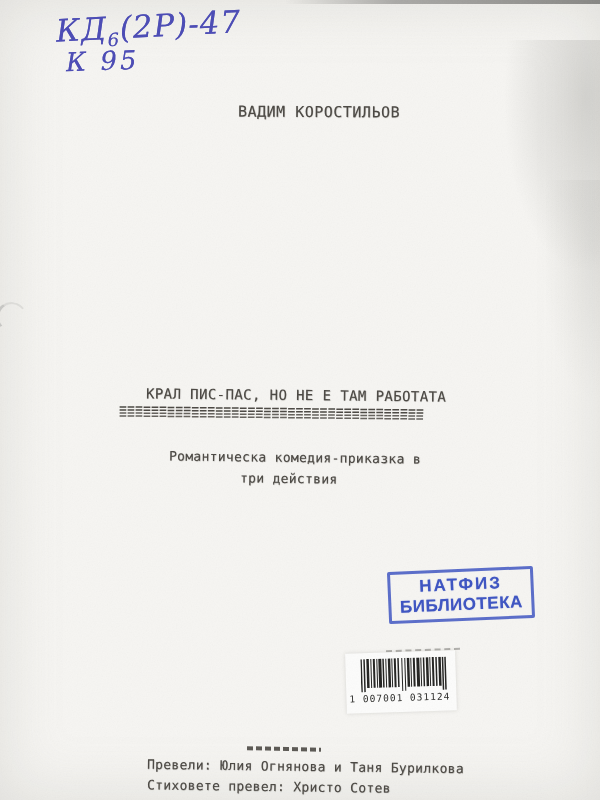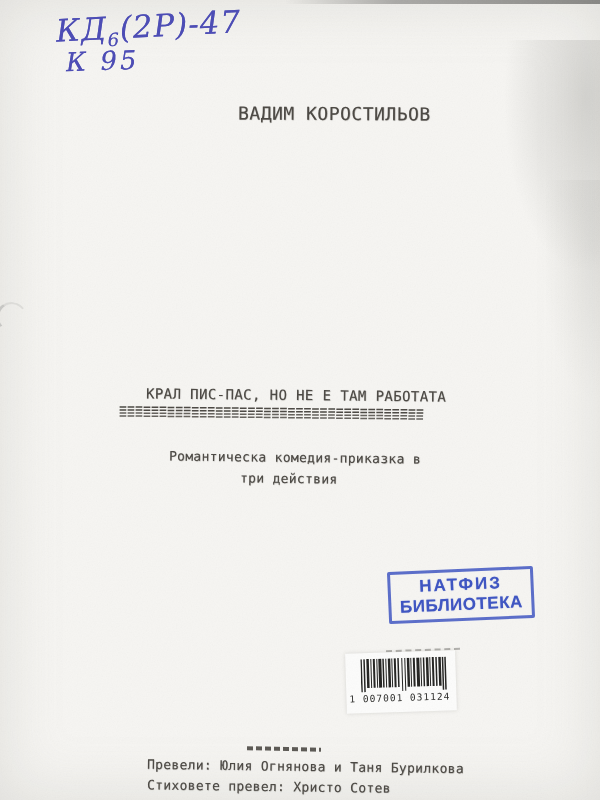--- a/index.html
+++ b/index.html
@@ -40,21 +40,21 @@
   }
   .hand-line1{left:56px;top:8px;font-size:31px;transform:rotate(-3deg);letter-spacing:1px;}
   .hand-line1 sub{font-size:18px;}
   .hand-line2{left:66px;top:46px;font-size:26px;transform:rotate(-2deg);letter-spacing:3px;}
   
   .tw{
     position:absolute;color:#4a4742;
     text-shadow:0.4px 0.4px 0.7px rgba(74,71,66,0.55);
     white-space:nowrap;
   }
-  .author{left:238px;top:103px;font-size:18px;letter-spacing:0.5px;transform:rotate(0.3deg);}
+  .author{left:238px;top:103px;font-size:15px;letter-spacing:0.5px;transform:rotate(0.3deg);}
   .title{left:146px;top:387px;font-size:14px;letter-spacing:0.4px;transform:rotate(0.6deg);}
   .title-underline{
     left:119px;top:402px;font-size:13px;letter-spacing:0.2px;font-weight:bold;
     transform:rotate(0.6deg);
     text-shadow:0 6px 0 rgba(74,71,66,0.85);
   }
   .subtitle1{left:169px;top:450px;font-size:13px;letter-spacing:0.3px;transform:rotate(0.7deg);}
   .subtitle2{left:240px;top:471px;font-size:13px;letter-spacing:0.3px;transform:rotate(0.7deg);}
   
   .stamp{

